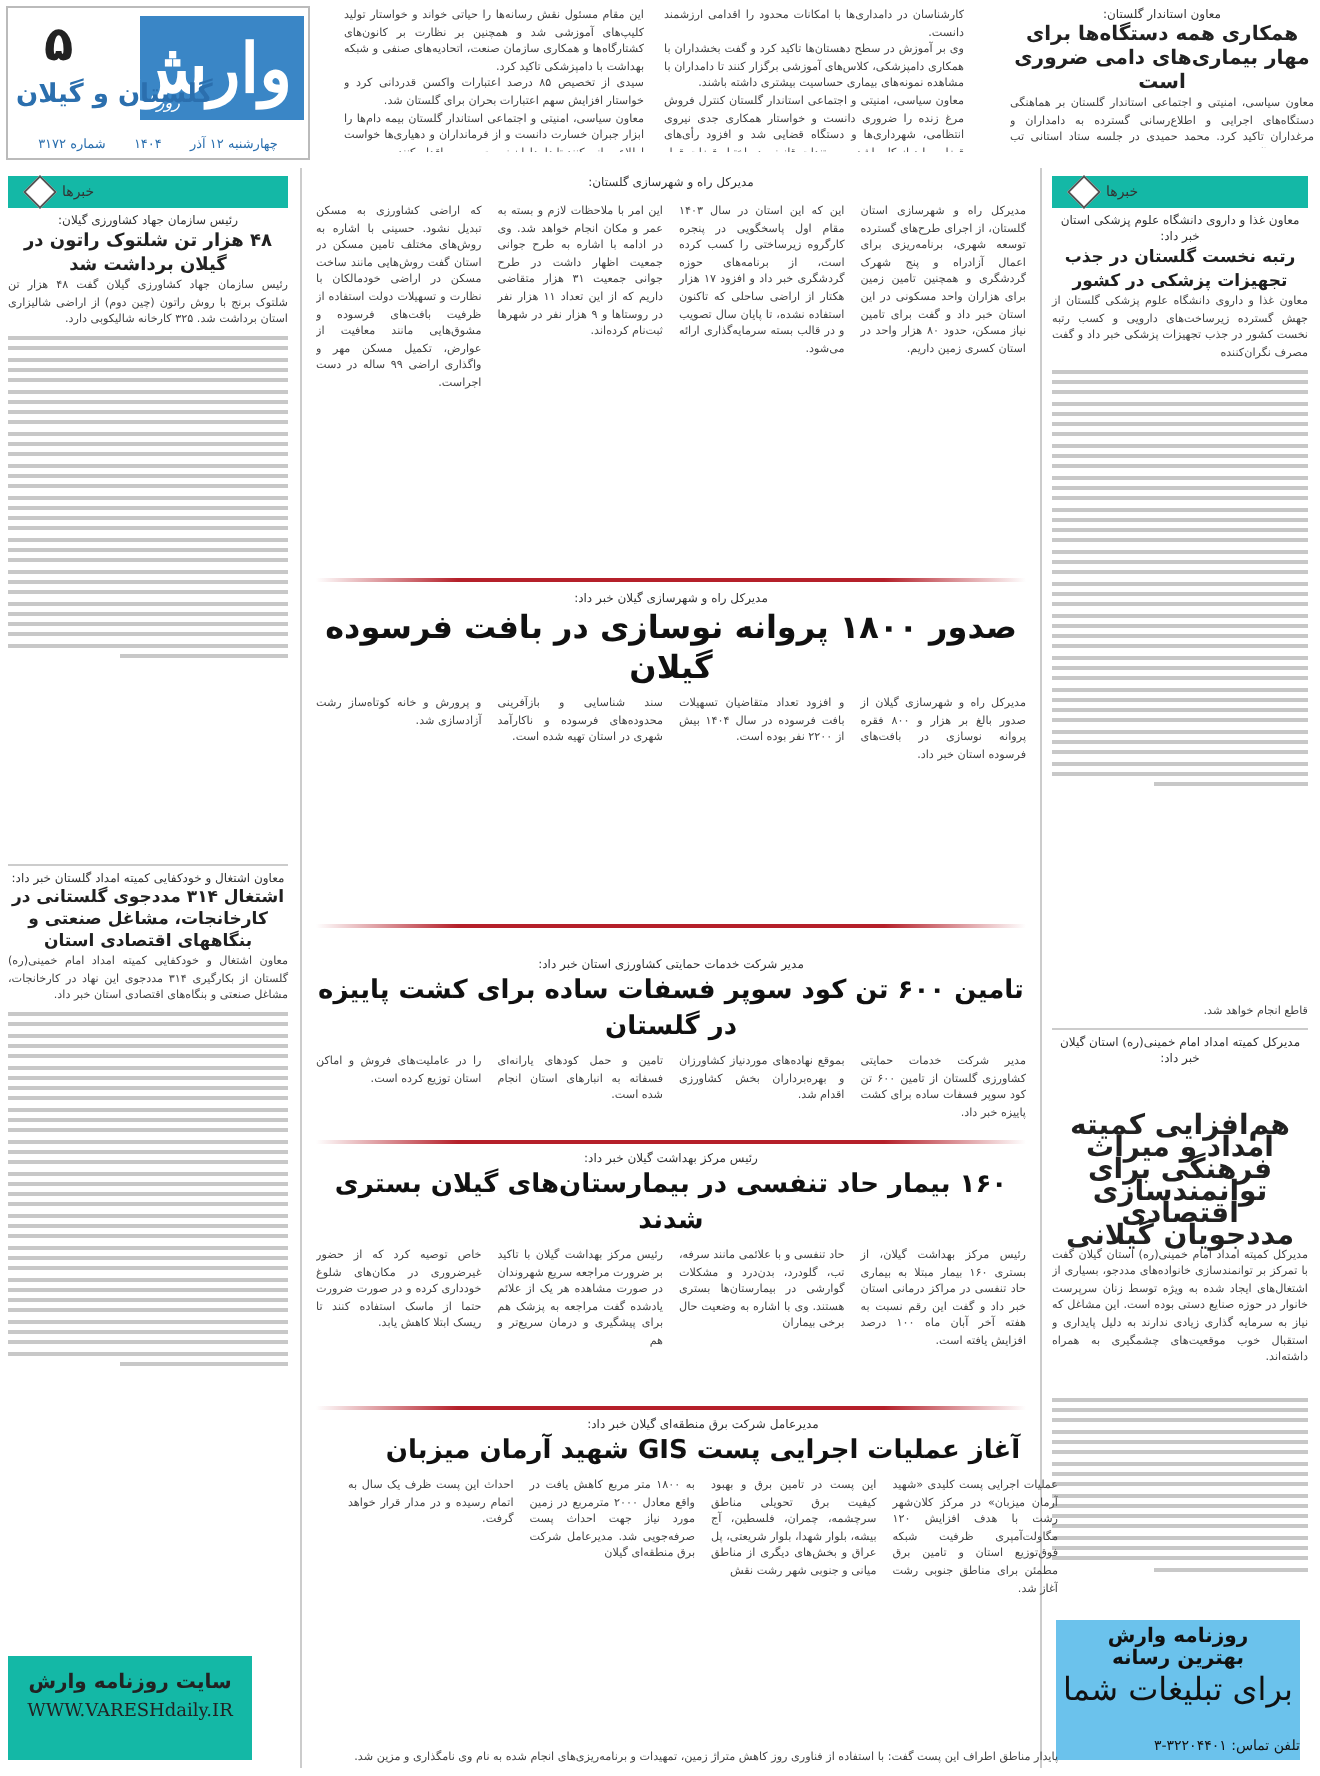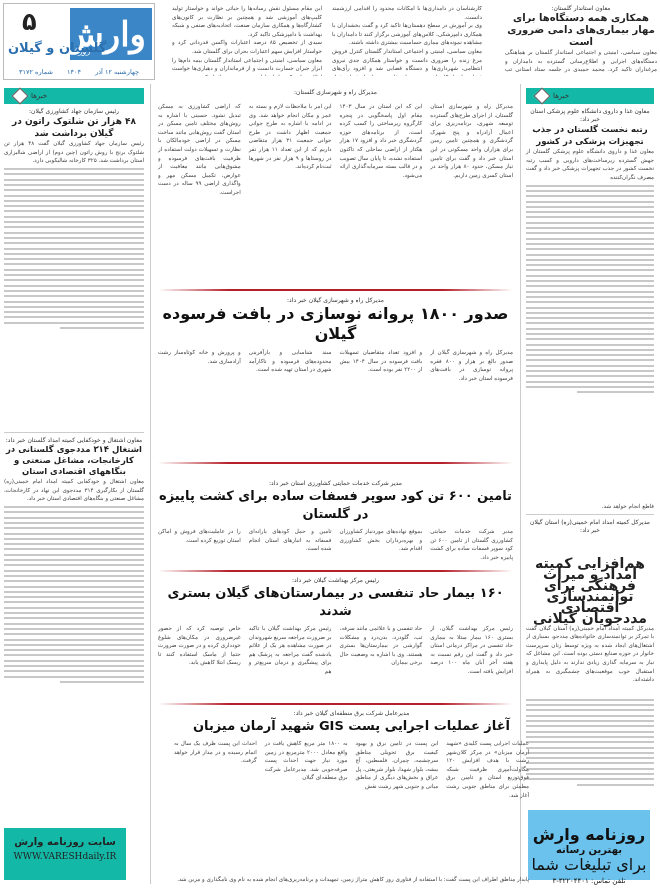--- a/index.html
+++ b/index.html
@@ -139,24 +139,24 @@
       <div class="line"></div>
       <div class="line"></div>
       <div class="line"></div>
       <div class="line"></div>
     <div class="line"></div>
       <div class="line short"></div>
   </div>
 </div>
 
 <div class="abs ad-blue" style="left:528px; top:810px; width:122px; height:70px;">
-  <div style="font-size:16px; font-weight:bold; margin-top:15px;">روزنامه وارش</div>
+  <div style="font-size:10px; font-weight:bold; margin-top:3px;">روزنامه وارش</div>
   <div style="font-size:10px; font-weight:bold;">بهترین رسانه</div>
   <div style="font-size:16px; font-weight:normal;">برای تبلیغات شما</div>
-  <div style="font-size:7px; margin-top:3px;"><span>تلفن تماس:</span> <span>۳۲۲۰۴۴۰۱-۳</span></div>
+  <div style="font-size:7px; margin-top:15px;text-align:right;"><span>تلفن تماس:</span> <span>۳۲۲۰۴۴۰۱-۳</span></div>
 </div>
 
 <div class="abs" style="left:4px; top:88px; width:140px;">
   <div class="news-head">
     <span class="label">خبرها</span>
     <span class="diamond"></span>
   </div>
   <div class="kicker" style="margin-top:3px;">رئیس سازمان جهاد کشاورزی گیلان:</div>
   <div class="hl-side" style="font-size:9px;">۴۸ هزار تن شلتوک راتون در گیلان برداشت شد</div>
   <div class="body-text">رئیس سازمان جهاد کشاورزی گیلان گفت ۴۸ هزار تن شلتوک برنج با روش راتون (چین دوم) از اراضی شالیزاری استان برداشت شد. ۳۲۵ کارخانه شالیکوبی دارد.</div>

